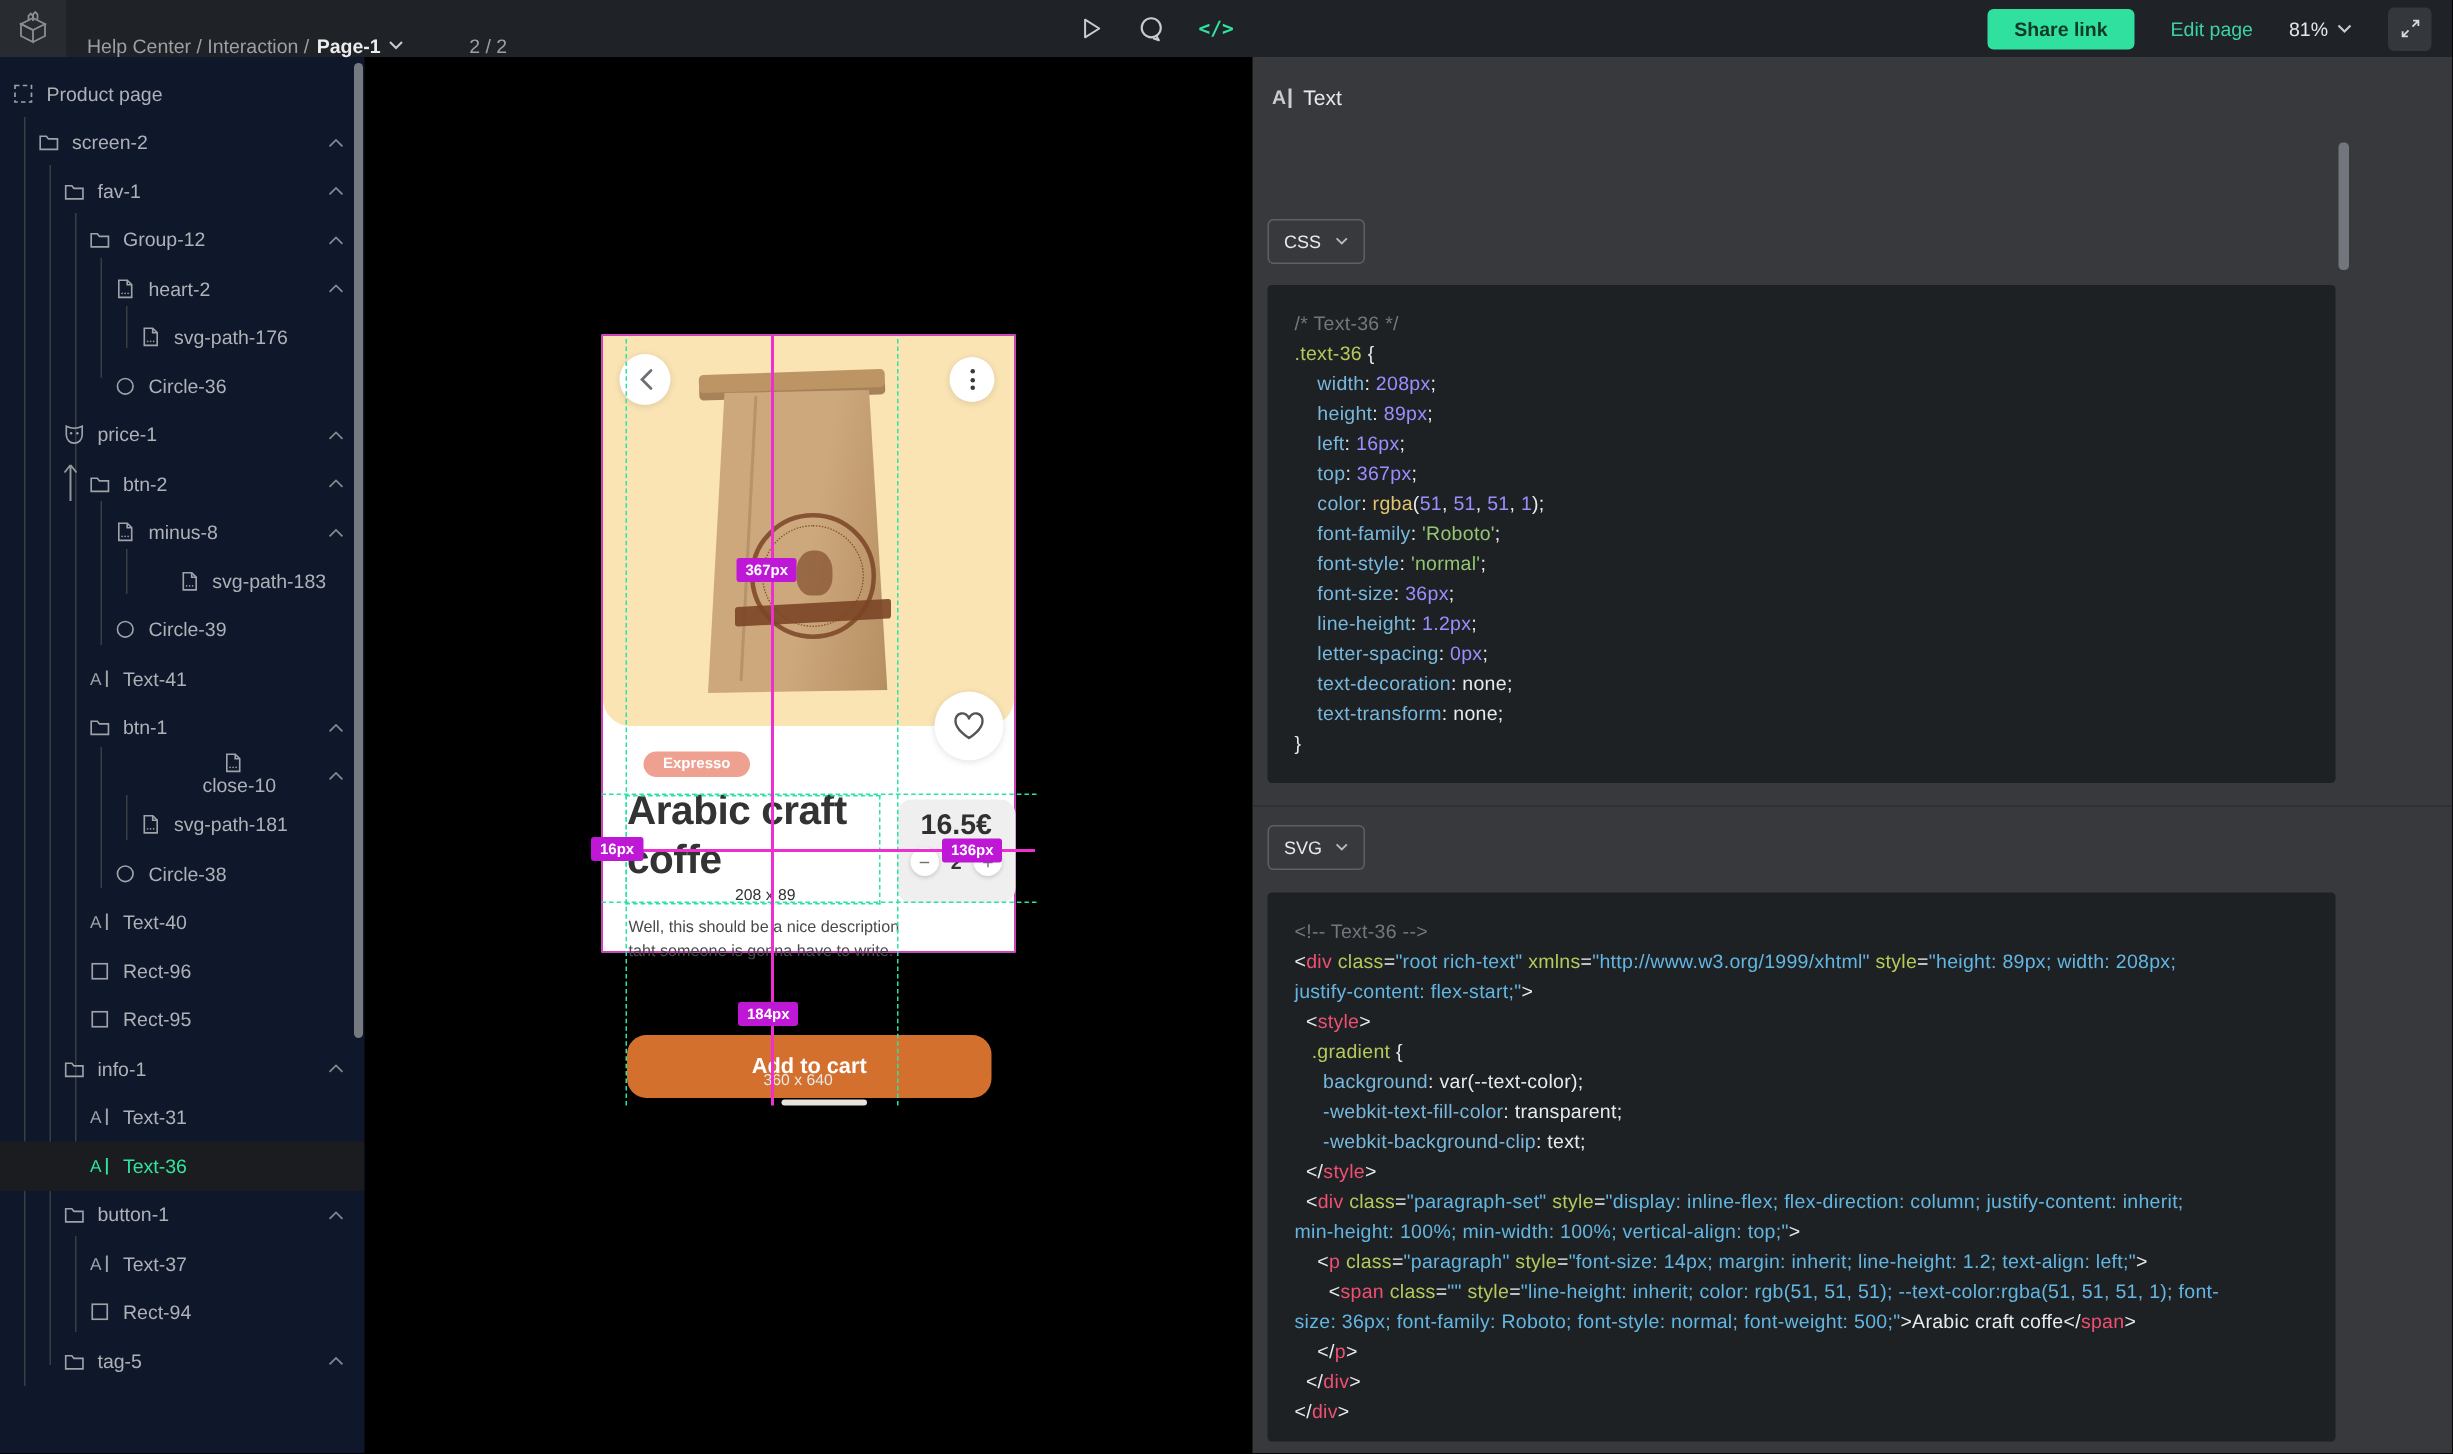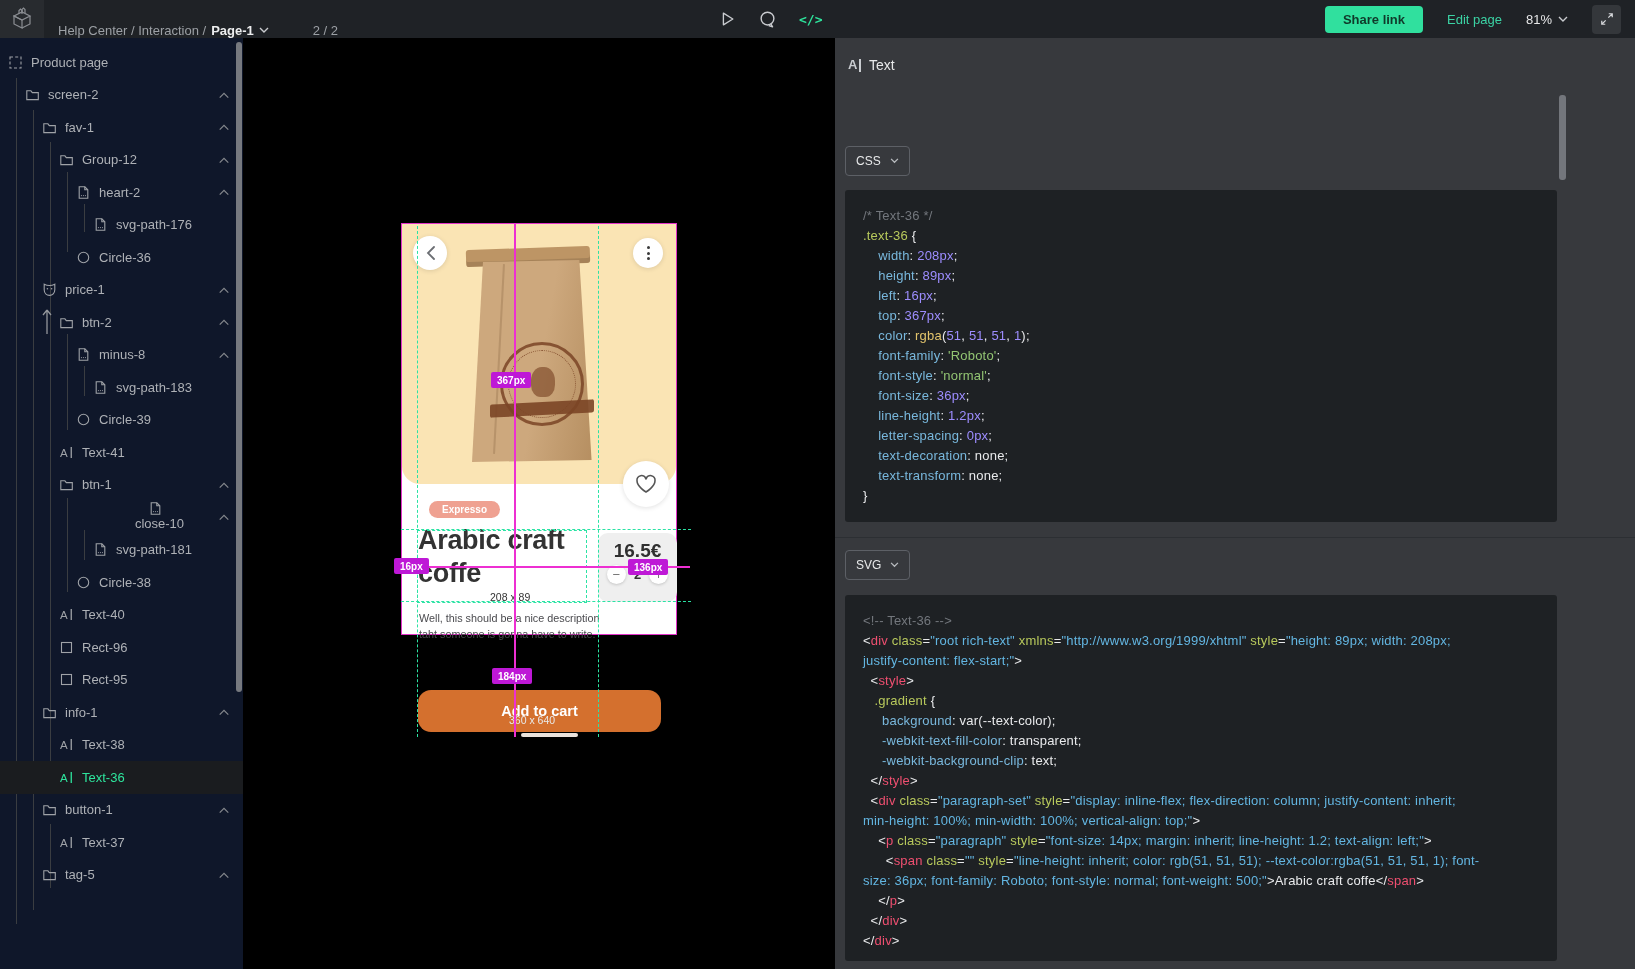--- a/index.html
+++ b/index.html
@@ -256,21 +256,21 @@
             <path d="M8.8 1.8v3h3" fill="none" stroke="currentColor" stroke-width="1.1"></path>
             <circle cx="5.4" cy="10.6" r=".55" fill="currentColor"></circle>
             <circle cx="7.4" cy="10.6" r=".55" fill="currentColor"></circle>
             <circle cx="9.4" cy="10.6" r=".55" fill="currentColor"></circle>
           </svg>
           <span class="tree-label">minus-8</span>
           <svg class="chev" width="12" height="8" viewBox="0 0 14 9">
             <path d="M2 7.5L7 2.5l5 5" fill="none" stroke="currentColor" stroke-width="1.4"></path>
           </svg>
         </div>
-        <div class="tree-row" style="padding-left: 93px;">
+        <div class="tree-row" style="padding-left: 93px; justify-content: center;">
           <svg class="ti" width="15" height="15" viewBox="0 0 15 15">
             <path d="M3.2 1.8h5.6l3 3v8.4H3.2z" fill="none" stroke="currentColor" stroke-width="1.1"></path>
             <path d="M8.8 1.8v3h3" fill="none" stroke="currentColor" stroke-width="1.1"></path>
             <circle cx="5.4" cy="10.6" r=".55" fill="currentColor"></circle>
             <circle cx="7.4" cy="10.6" r=".55" fill="currentColor"></circle>
             <circle cx="9.4" cy="10.6" r=".55" fill="currentColor"></circle>
           </svg>
           <span class="tree-label">svg-path-183</span>
         </div>
         <div class="tree-row" style="padding-left: 76px;">
@@ -350,21 +350,21 @@
           <span class="tree-label">info-1</span>
           <svg class="chev" width="12" height="8" viewBox="0 0 14 9">
             <path d="M2 7.5L7 2.5l5 5" fill="none" stroke="currentColor" stroke-width="1.4"></path>
           </svg>
         </div>
         <div class="tree-row" style="padding-left: 59px;">
           <svg class="ti" width="15" height="15" viewBox="0 0 15 15">
             <text x="1" y="11.5" font-size="11.5" font-family="Liberation Sans, sans-serif" fill="currentColor">A</text>
             <rect x="11.6" y="2" width="1.3" height="11" fill="currentColor"></rect>
           </svg>
-          <span class="tree-label">Text-38</span>
+          <span class="tree-label">Text-31</span>
         </div>
         <div class="tree-row selected" style="padding-left: 59px;">
           <svg class="ti" width="15" height="15" viewBox="0 0 15 15">
             <text x="1" y="11.5" font-size="11.5" font-family="Liberation Sans, sans-serif" fill="currentColor">A</text>
             <rect x="11.6" y="2" width="1.3" height="11" fill="currentColor"></rect>
           </svg>
           <span class="tree-label">Text-36</span>
         </div>
         <div class="tree-row" style="padding-left: 42px;">
           <svg class="ti" width="15" height="15" viewBox="0 0 15 15">
@@ -374,20 +374,26 @@
           <svg class="chev" width="12" height="8" viewBox="0 0 14 9">
             <path d="M2 7.5L7 2.5l5 5" fill="none" stroke="currentColor" stroke-width="1.4"></path>
           </svg>
         </div>
         <div class="tree-row" style="padding-left: 59px;">
           <svg class="ti" width="15" height="15" viewBox="0 0 15 15">
             <text x="1" y="11.5" font-size="11.5" font-family="Liberation Sans, sans-serif" fill="currentColor">A</text>
             <rect x="11.6" y="2" width="1.3" height="11" fill="currentColor"></rect>
           </svg>
           <span class="tree-label">Text-37</span>
+        </div>
+        <div class="tree-row" style="padding-left: 59px;">
+          <svg class="ti" width="15" height="15" viewBox="0 0 15 15">
+            <rect x="2.5" y="2.5" width="10" height="10" fill="none" stroke="currentColor" stroke-width="1.1"></rect>
+          </svg>
+          <span class="tree-label">Rect-94</span>
         </div>
         <div class="tree-row" style="padding-left: 42px;">
           <svg class="ti" width="15" height="15" viewBox="0 0 15 15">
             <path d="M1.8 12.6V3.8h4.1l1.4 1.8h6v7z" fill="none" stroke="currentColor" stroke-width="1.1"></path>
           </svg>
           <span class="tree-label">tag-5</span>
           <svg class="chev" width="12" height="8" viewBox="0 0 14 9">
             <path d="M2 7.5L7 2.5l5 5" fill="none" stroke="currentColor" stroke-width="1.4"></path>
           </svg>
         </div>

